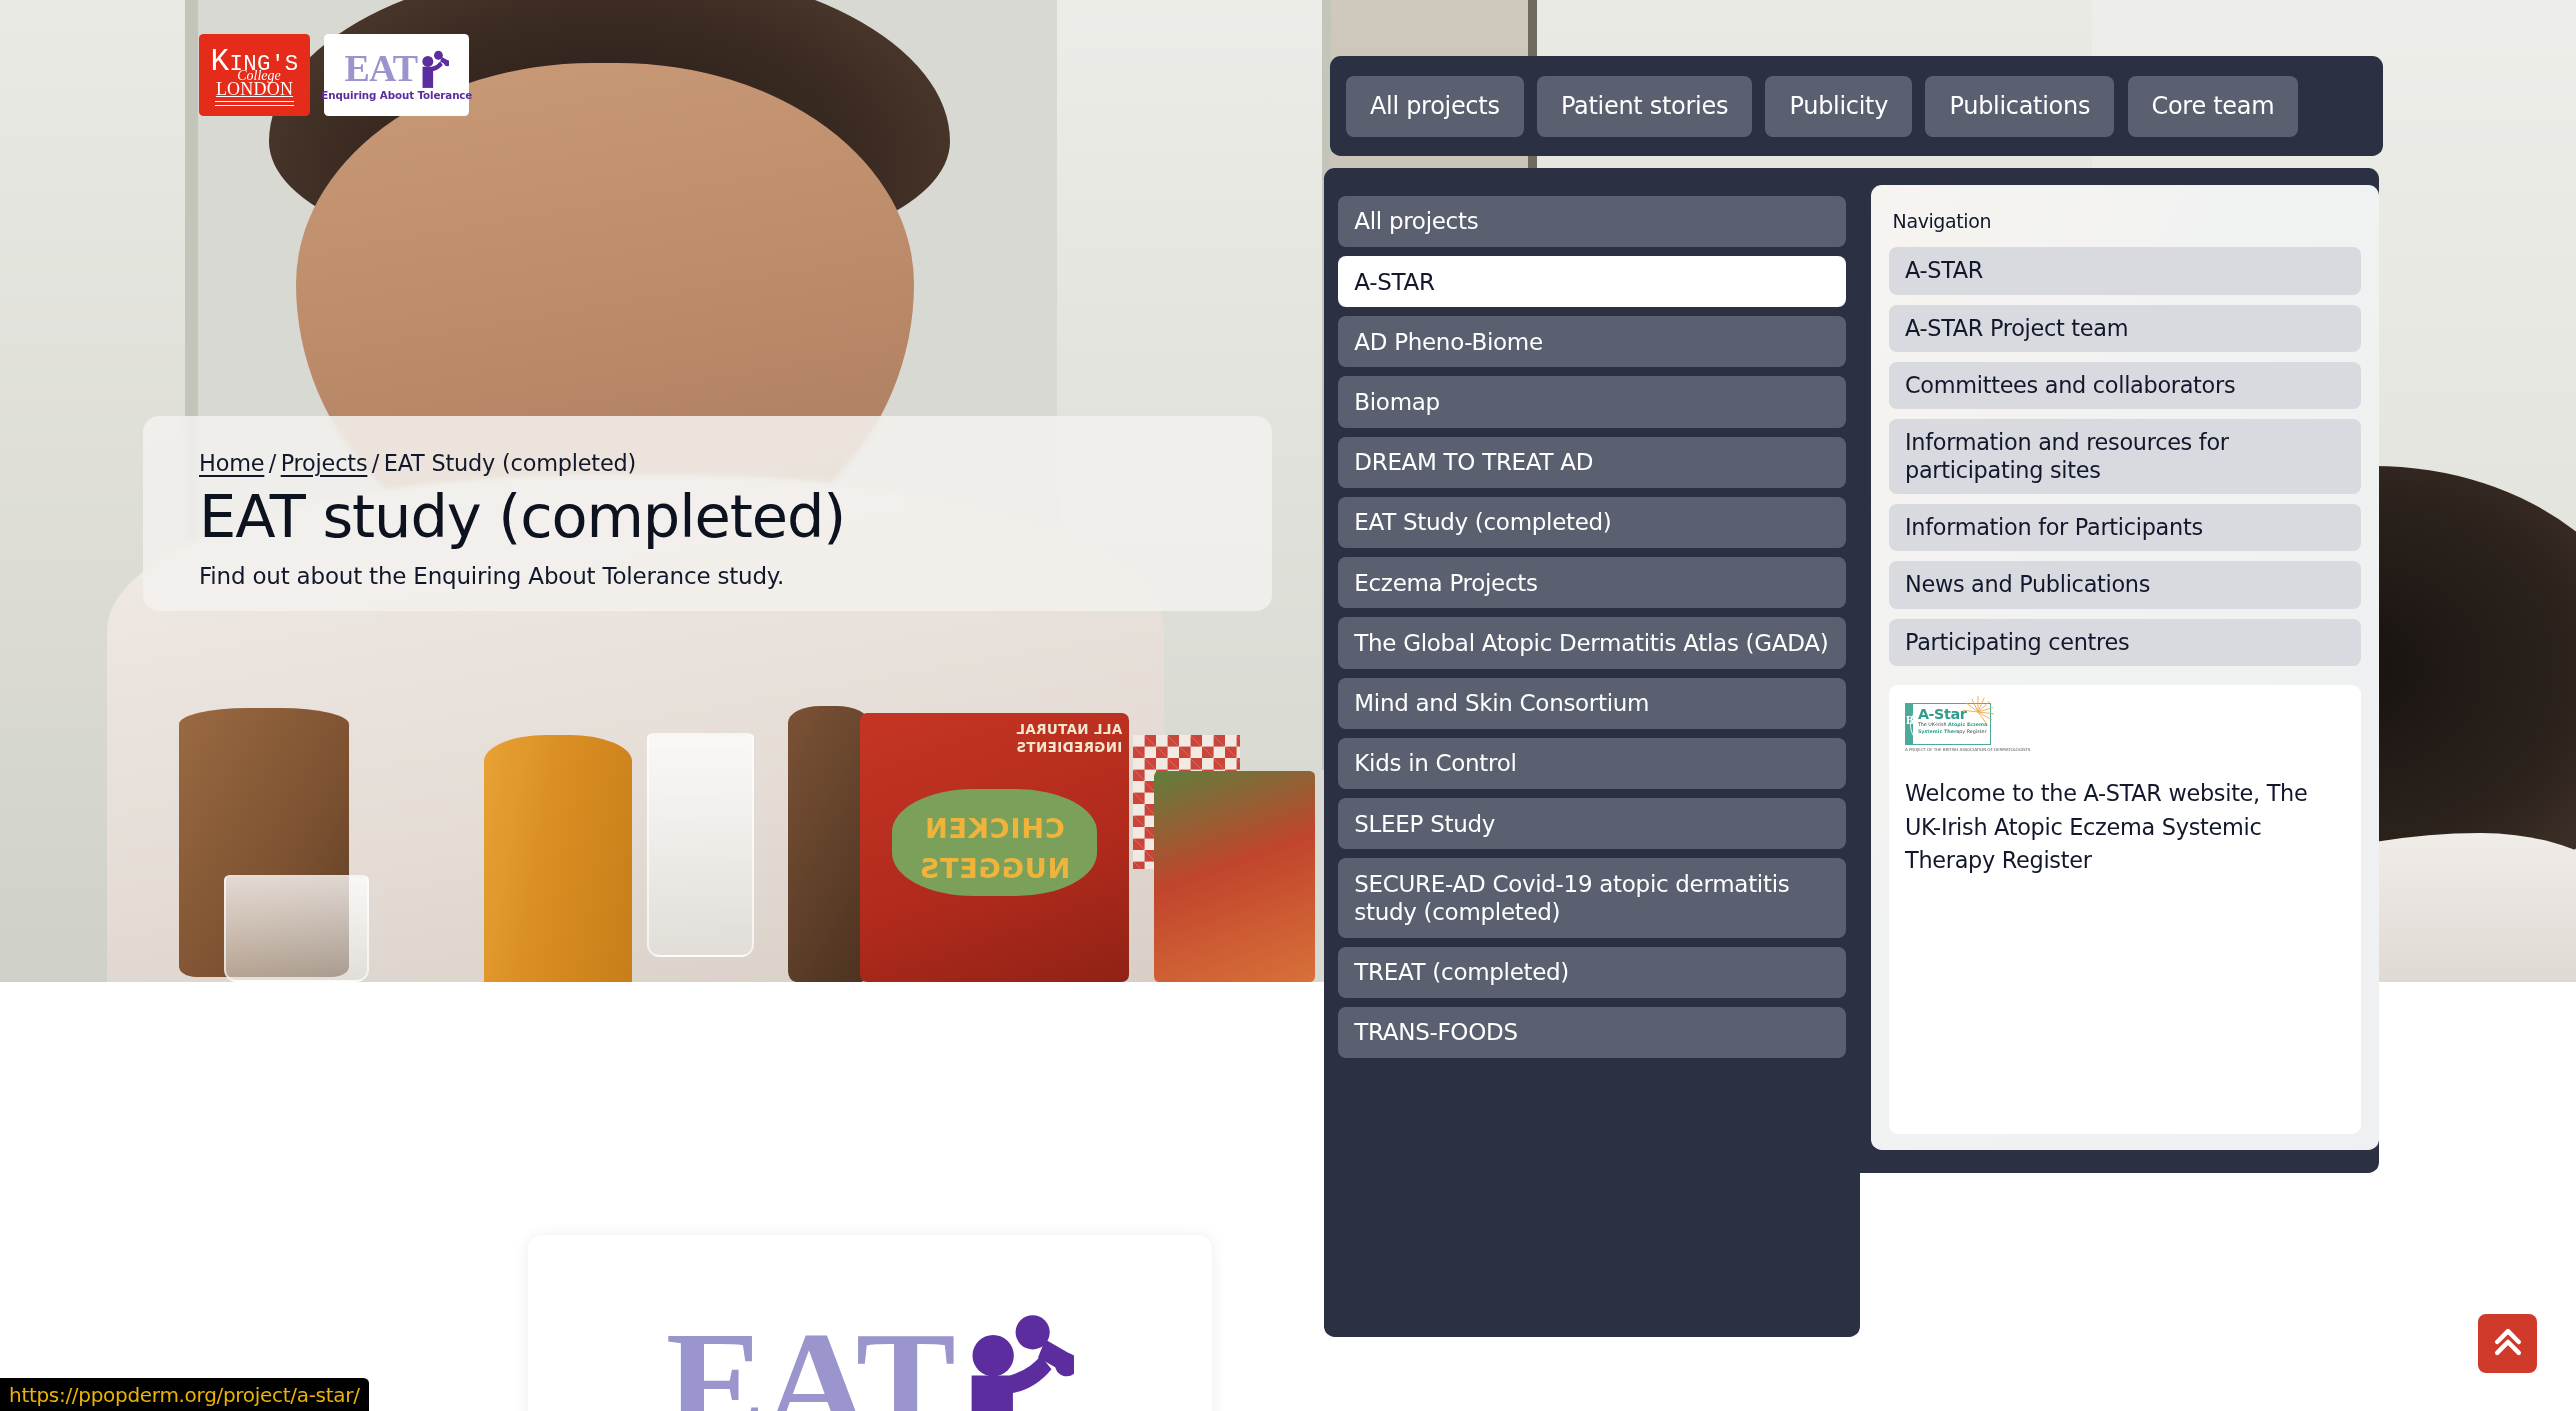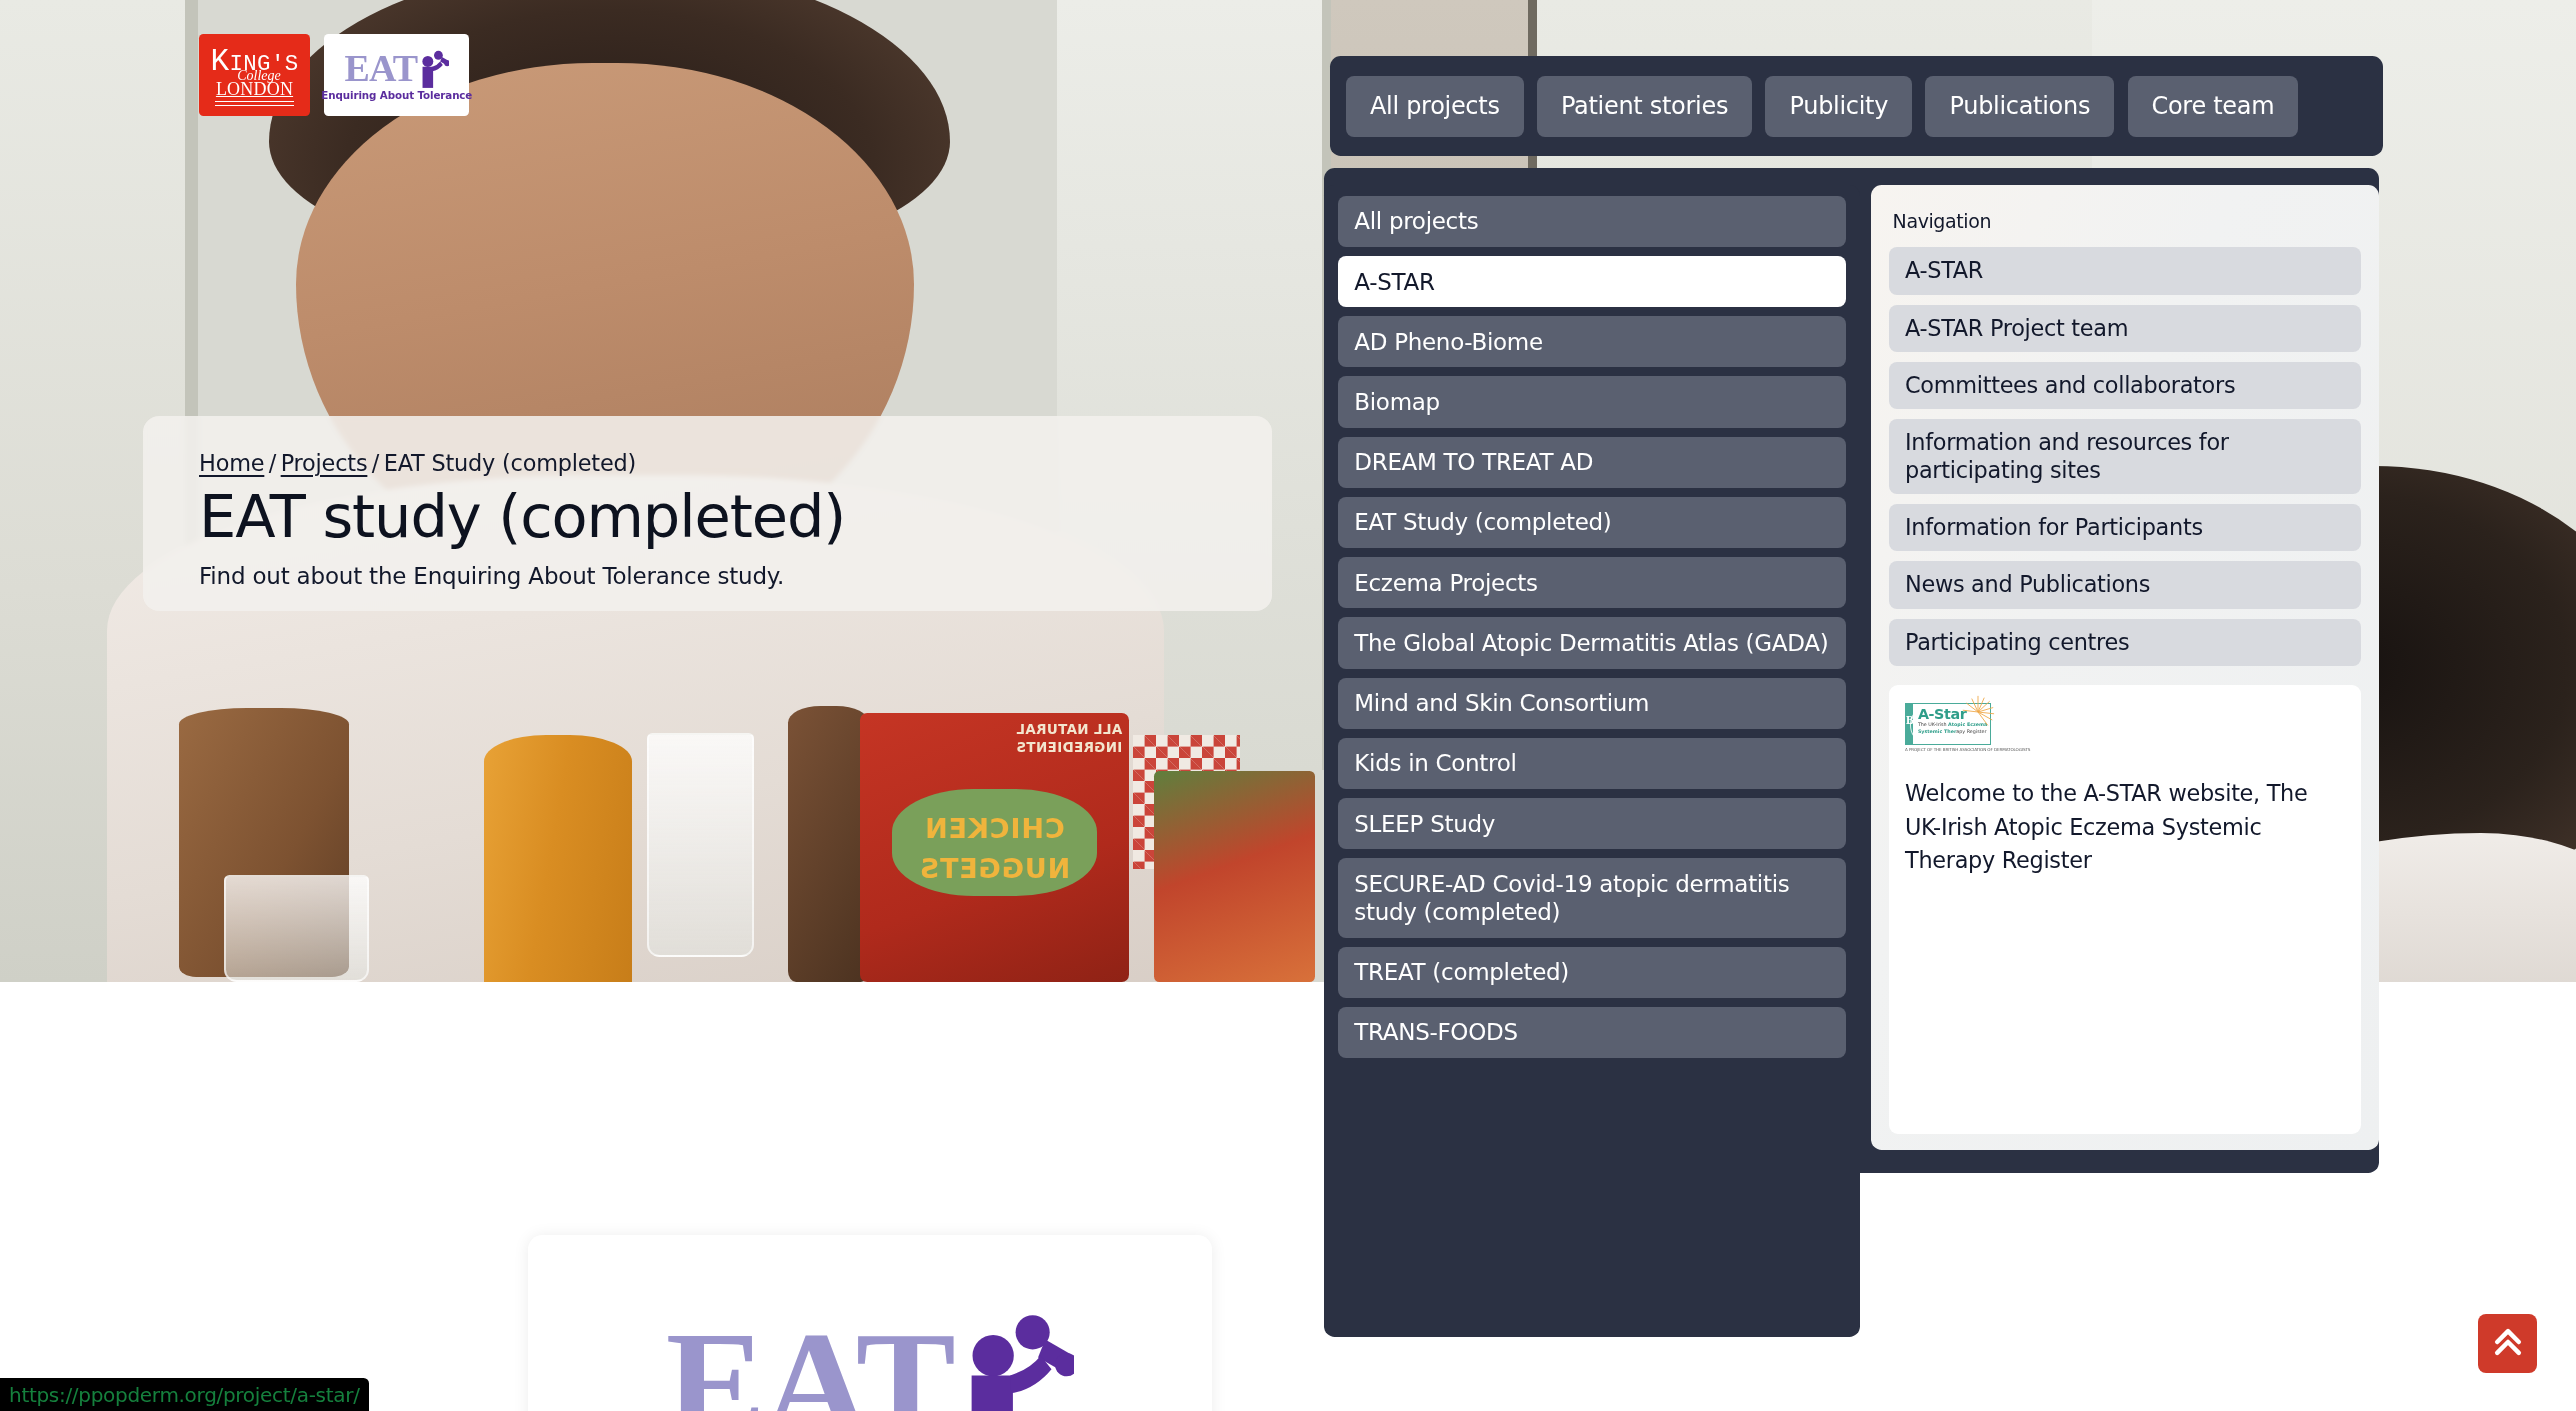--- a/index.html
+++ b/index.html
@@ -513,21 +513,21 @@
     cursor: pointer;
     z-index: 20;
   }
 
   
   .statusbar {
     position: absolute;
     left: 0; bottom: 0;
     height: 34px;
     background: #000000;
-    color: #15803d;
+    color: #eab308;
     font-family: "DejaVu Sans", sans-serif;
     font-size: 20px;
     display: flex; align-items: center;
     padding: 0 9px;
     border-top-right-radius: 5.4px;
     z-index: 30;
     letter-spacing: -0.3px;
   }
 </style>
 </head>

